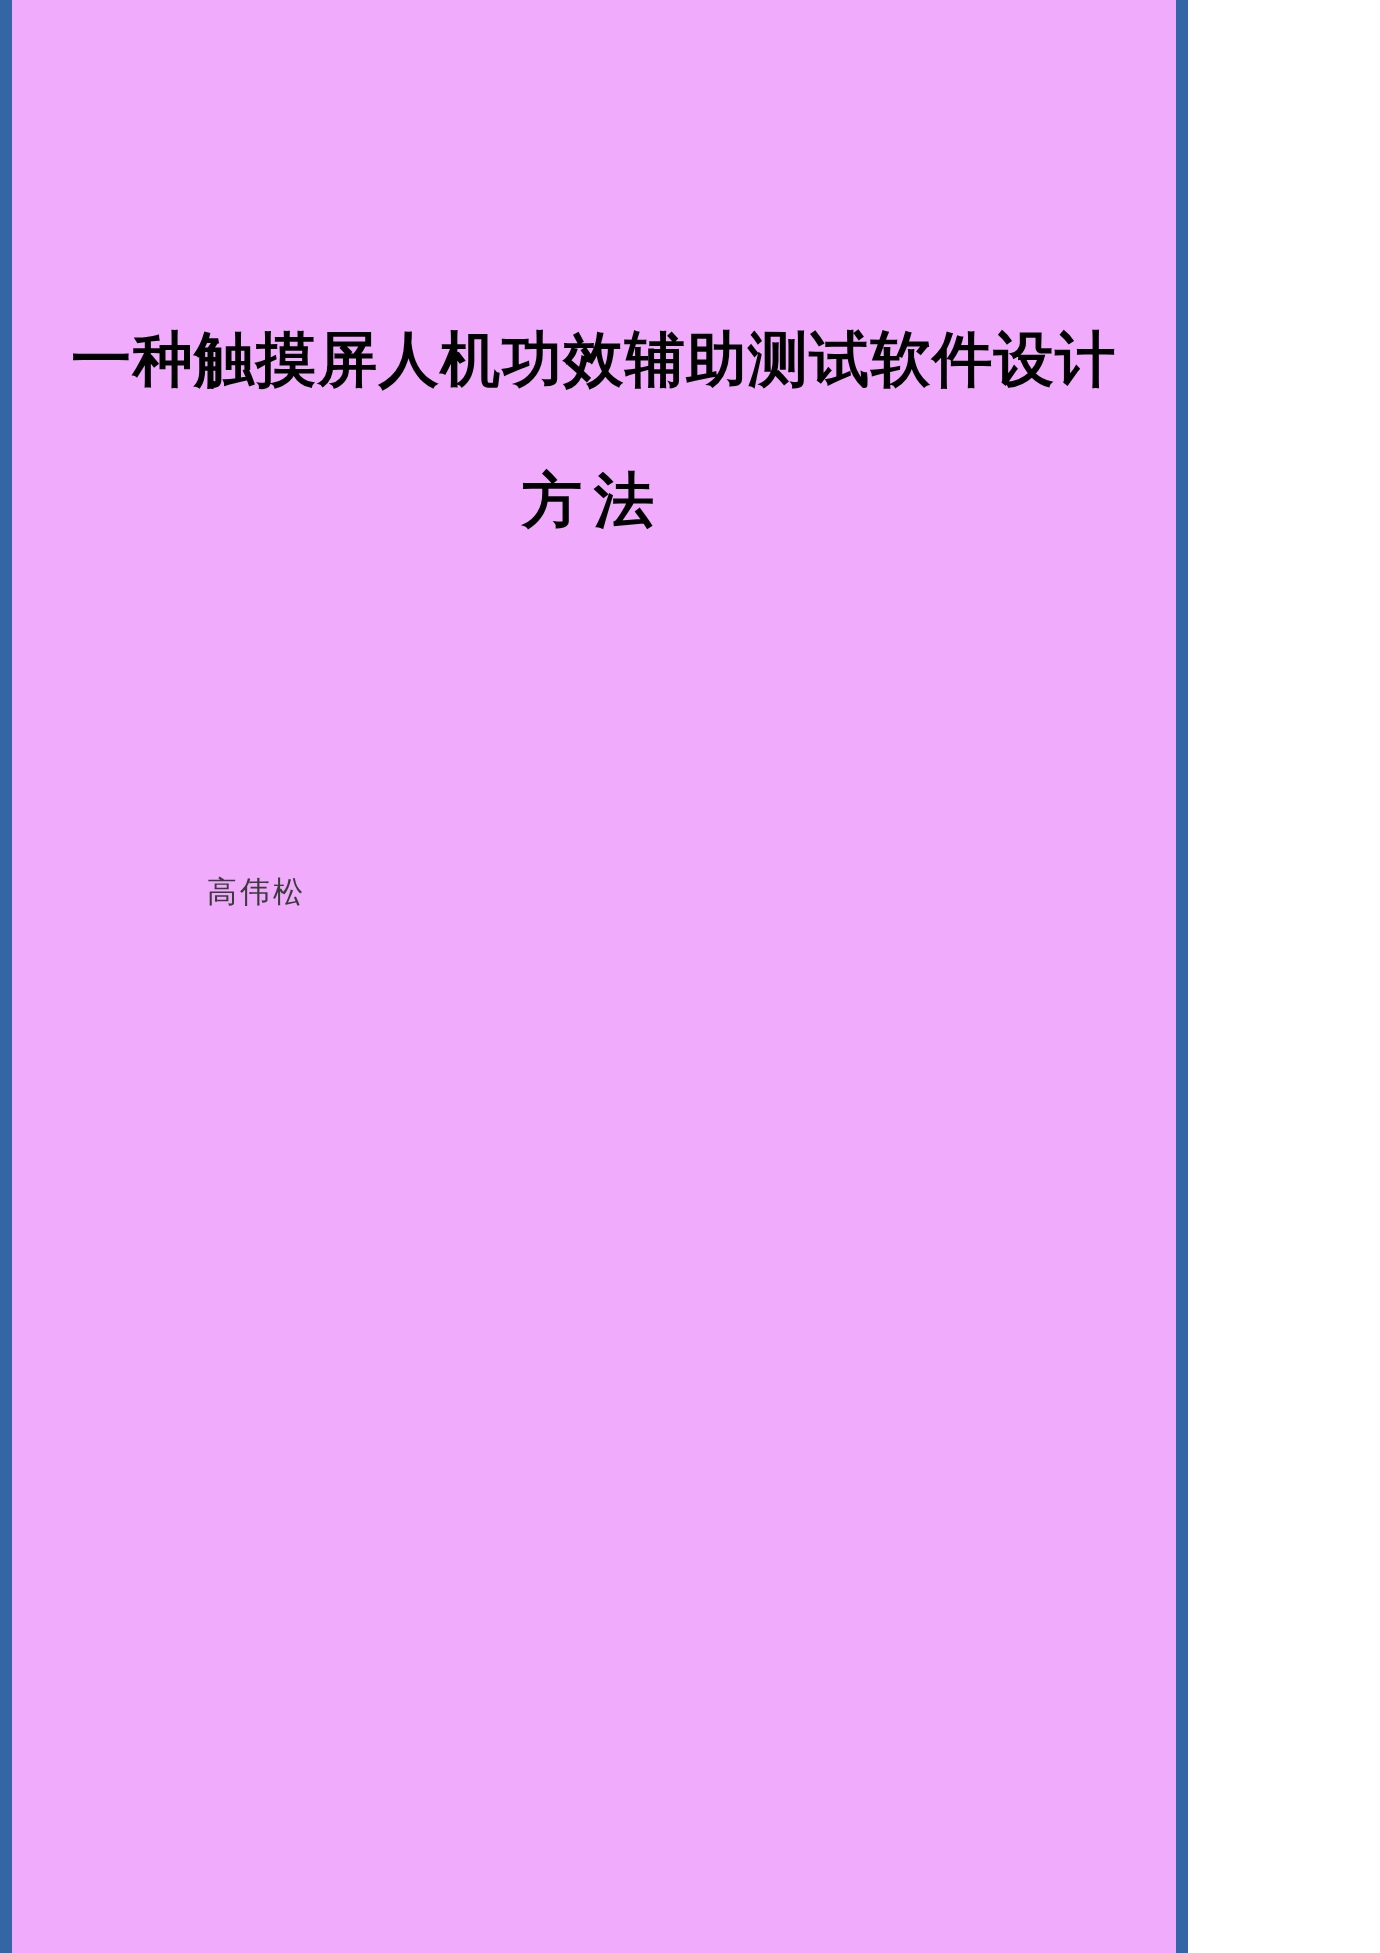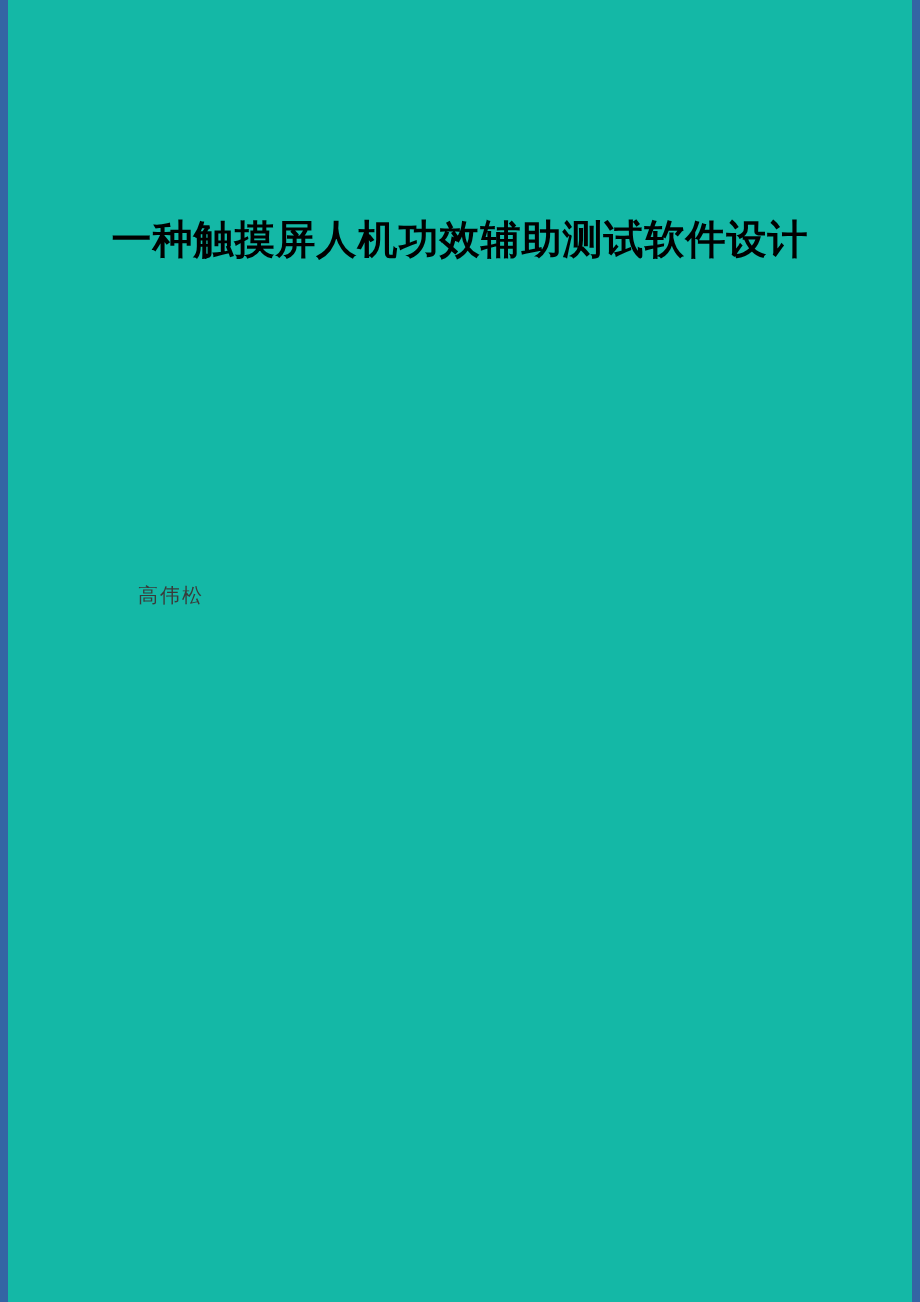--- a/index.html
+++ b/index.html
@@ -6,23 +6,23 @@
     margin: 0;
     padding: 0;
     width: 920px;
     height: 1302px;
     background: #ffffff;
     font-family: "Liberation Serif", "DejaVu Serif", serif;
     overflow: hidden;
   }
   .page {
     position: relative;
-    width: 920px;
+    width: 792px;
     height: 1302px;
-    background: #14b8a6;
+    background: #f0abfc;
   }
   .edge-bar {
     position: absolute;
     top: 0;
     width: 8px;
     height: 1302px;
     background: var(--edge_bar, #3465a4);
   }
   .edge-bar.left  { left: 0; }
   .edge-bar.right { right: 0; }
@@ -54,16 +54,17 @@
 </style>
 </head>
 <body>
 
 <div class="page">
   <div class="edge-bar left"></div>
   <div class="edge-bar right"></div>
 
   <div class="doc-title">
     <span class="title-line first">一种触摸屏人机功效辅助测试软件设计</span>
+    <span class="title-line second">方法</span>
   </div>
 
   <div class="doc-author">高伟松</div>
 </div>
 
 </body></html>

